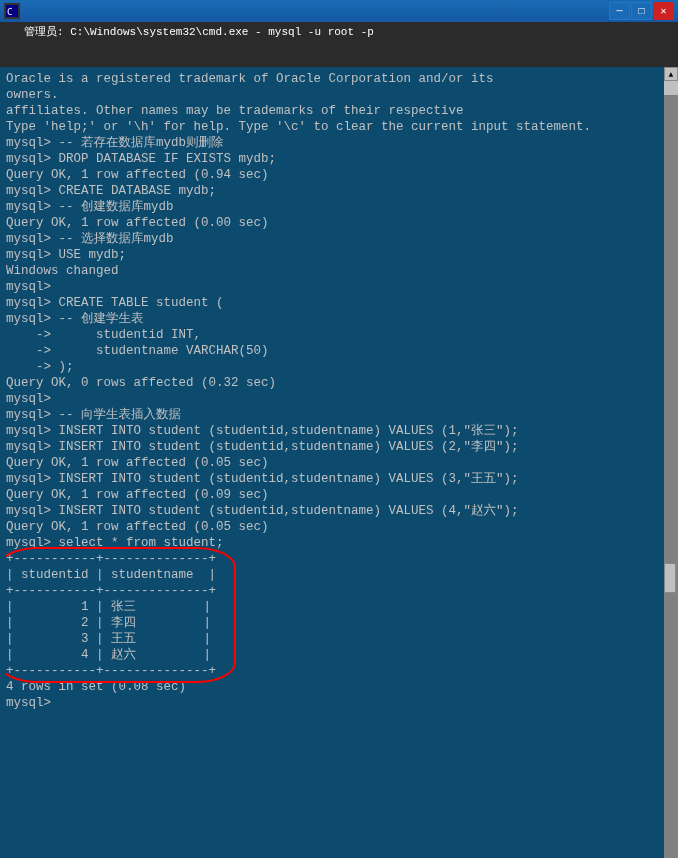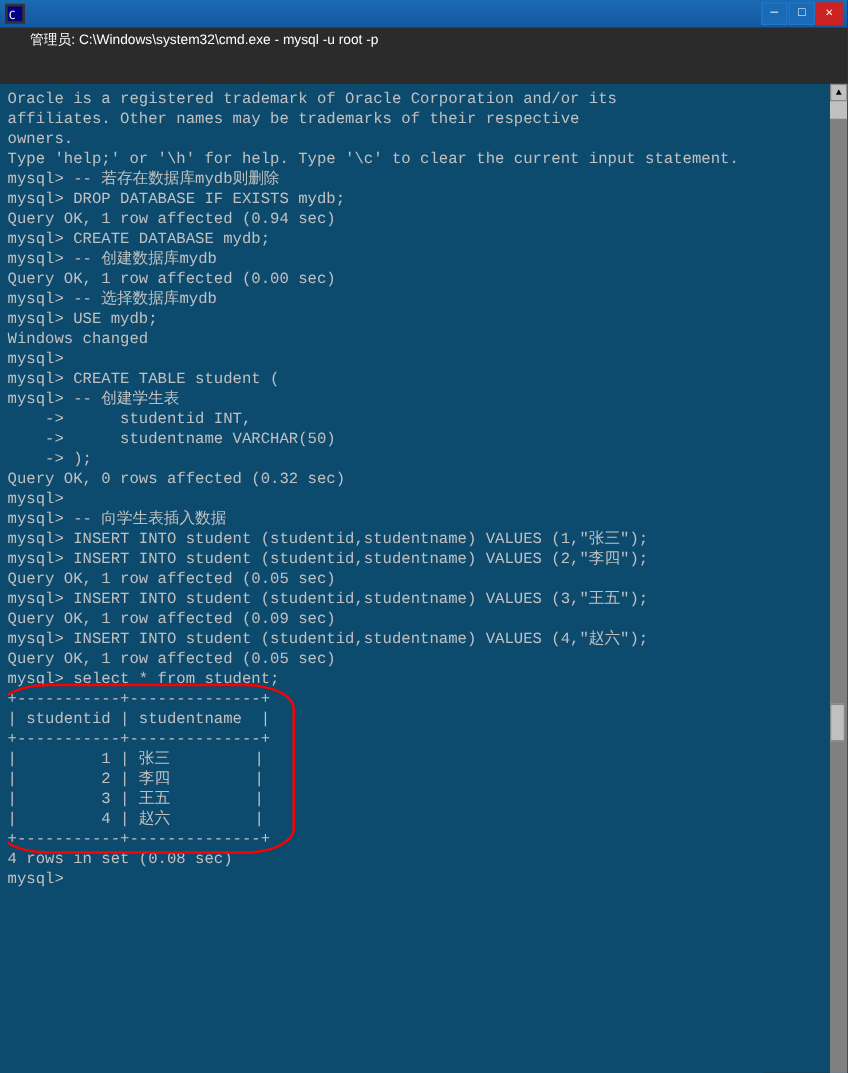--- a/index.html
+++ b/index.html
@@ -31,21 +31,21 @@
       width: 16px;
       height: 16px;
       background: #333;
       display: flex;
       align-items: center;
       justify-content: center;
     }
     .titlebar-text {
       color: white;
       font-size: 11px;
-      font-family: Liberation Sans, sans-serif;
+      font-family: Liberation Mono, monospace;
       margin-top: 40px;
     }
     .titlebar-controls {
       display: flex;
       gap: 1px;
     }
     .titlebar-btn {
       width: 21px;
       height: 18px;
       background: #1a6bb5;
@@ -183,22 +183,22 @@
     <div class="titlebar-btn">□</div>
     <div class="titlebar-btn close">✕</div>
   </div>
 </div>
 
 <div class="terminal">
   <div class="terminal-inner">
     
     <div id="terminal-lines">
         <div class="line">Oracle is a registered trademark of Oracle Corporation and/or its</div>
+        <div class="line">owners.</div>
         <div class="line">affiliates. Other names may be trademarks of their respective</div>
-        <div class="line">owners.</div>
         <div class="line"></div>
         <div class="line">Type 'help;' or '\h' for help. Type '\c' to clear the current input statement.</div>
         <div class="line"></div>
         <div class="line">mysql&gt; -- 若存在数据库mydb则删除</div>
         <div class="line">mysql&gt; DROP DATABASE IF EXISTS mydb;</div>
         <div class="line">Query OK, 1 row affected (0.94 sec)</div>
         <div class="line"></div>
         <div class="line">mysql&gt; CREATE DATABASE mydb;</div>
         <div class="line">mysql&gt; -- 创建数据库mydb</div>
         <div class="line">Query OK, 1 row affected (0.00 sec)</div>

